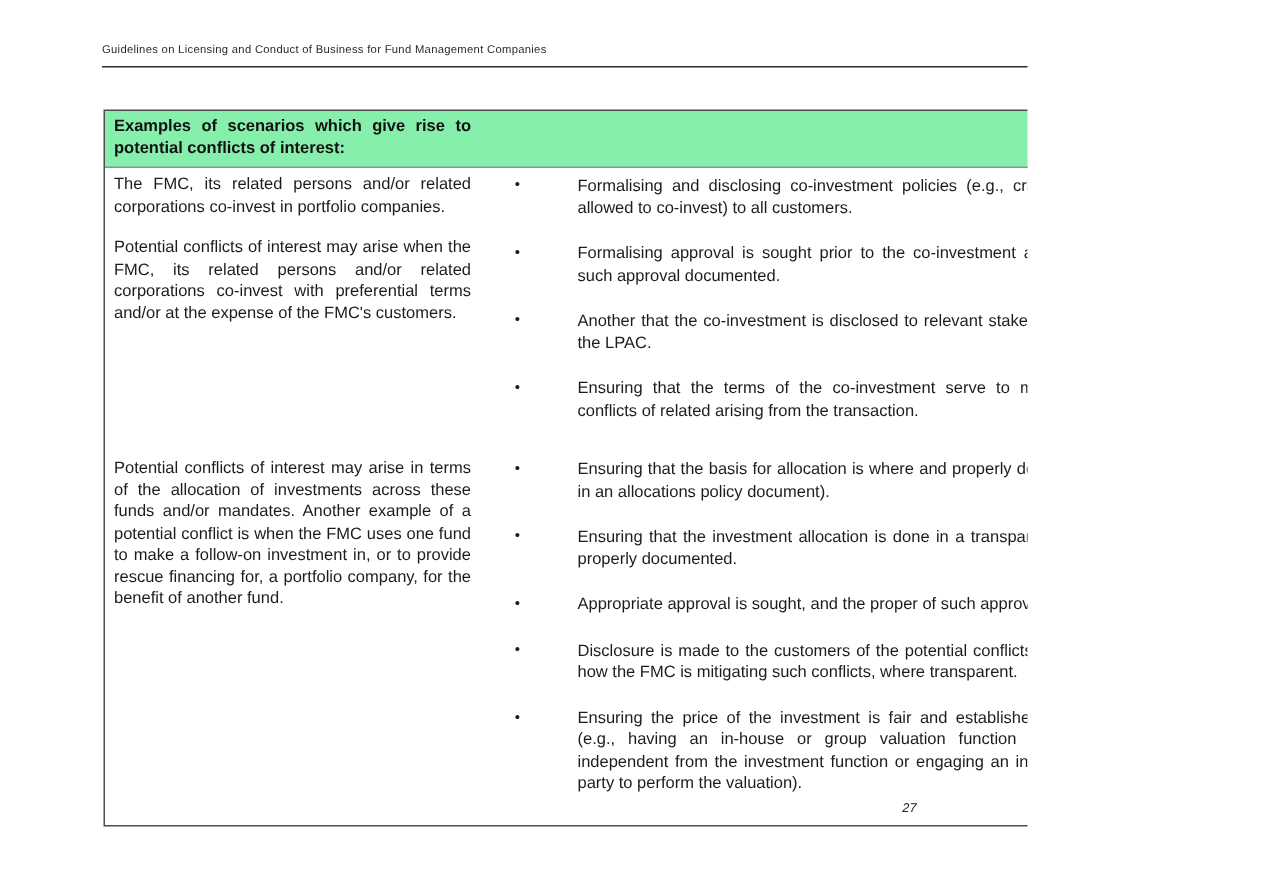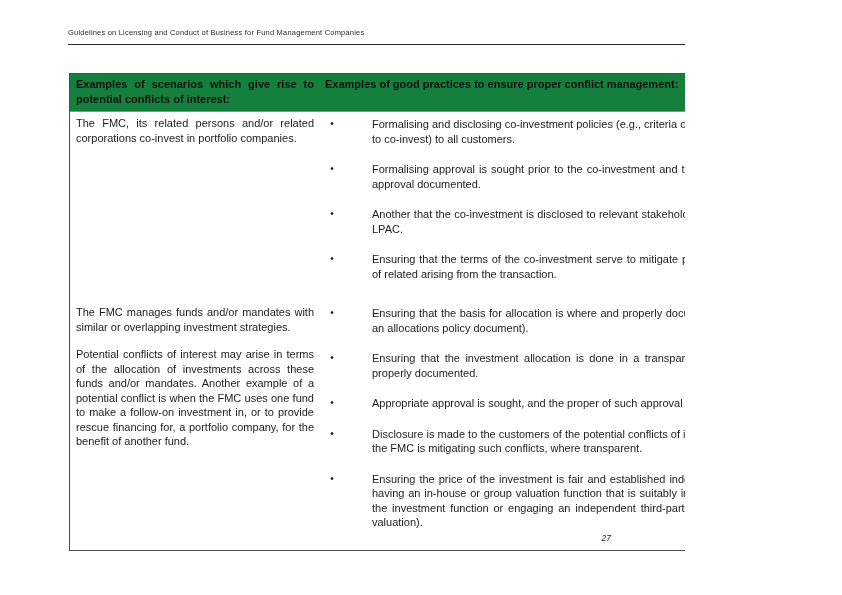--- a/index.html
+++ b/index.html
@@ -30,41 +30,42 @@
   .conflict-table {
     position: absolute;
     left: 69px;
     top: 73px;
     width: 705px;
     border: 1px solid #4d4d4d;
     background: #ffffff;
   }
   .table-header-row {
     display: flex;
-    background: #15803d;
+    background: #86efac;
     border-bottom: 1px solid #8f8f8f;
   }
   .header-cell {
     font-size: 11px;
     font-weight: bold;
     line-height: 15px;
     padding: 3px 6px 4px 6px;
     color: #111111;
   }
   .header-cell.col1 {
     width: 238px;
     flex: none;
     text-align: justify;
   }
   .header-cell.col2 {
     flex: 1;
     padding-left: 5px;
   }
   .table-row {
     display: flex;
+    gap: 13px;
   }
   .row-1 { min-height: 163px; }
   .cell {
     font-size: 11px;
     line-height: 14.5px;
   }
   .scenario-cell {
     width: 238px;
     flex: none;
     padding: 4px 6px 4px 6px;
@@ -106,26 +107,26 @@
 <body>
 
 <div class="page">
 
   <div class="doc-header">Guidelines on Licensing and Conduct of Business for Fund Management Companies</div>
 
   <div class="conflict-table">
 
     <div class="table-header-row">
       <div class="header-cell col1">Examples of scenarios which give rise to potential conflicts of interest:</div>
-      <div class="header-cell col2">Examples of good practices to ensure proper conflict management:</div>
     </div>
 
     <div class="table-row row-1">
       <div class="cell scenario-cell">
         <p>The FMC, its related persons and/or related corporations co-invest in portfolio companies.</p>
+        <p>Potential conflicts of interest may arise when the FMC, its related persons and/or related corporations co-invest with preferential terms and/or at the expense of the FMC's customers.</p>
       </div>
       <div class="cell practices-cell">
         <div class="bullet-item">
           <span class="bullet">•</span>
           <span class="bullet-text">Formalising and disclosing co-investment policies (e.g., criteria on who is allowed to co-invest) to all customers.</span>
         </div>
         <div class="bullet-item">
           <span class="bullet">•</span>
           <span class="bullet-text">Formalising approval is sought prior to the co-investment and the basis of such approval documented.</span>
         </div>
@@ -135,21 +136,20 @@
         </div>
         <div class="bullet-item">
           <span class="bullet">•</span>
           <span class="bullet-text">Ensuring that the terms of the co-investment serve to mitigate potential conflicts of related arising from the transaction.</span>
         </div>
       </div>
     </div>
 
     <div class="table-row row-2">
       <div class="cell scenario-cell">
-        <p>The FMC manages funds and/or mandates with similar or overlapping investment strategies.</p>
         <p>Potential conflicts of interest may arise in terms of the allocation of investments across these funds and/or mandates. Another example of a potential conflict is when the FMC uses one fund to make a follow-on investment in, or to provide rescue financing for, a portfolio company, for the benefit of another fund.</p>
       </div>
       <div class="cell practices-cell">
         <div class="bullet-item">
           <span class="bullet">•</span>
           <span class="bullet-text">Ensuring that the basis for allocation is where and properly documented (e.g., in an allocations policy document).</span>
         </div>
         <div class="bullet-item">
           <span class="bullet">•</span>
           <span class="bullet-text">Ensuring that the investment allocation is done in a transparent manner and properly documented.</span>

